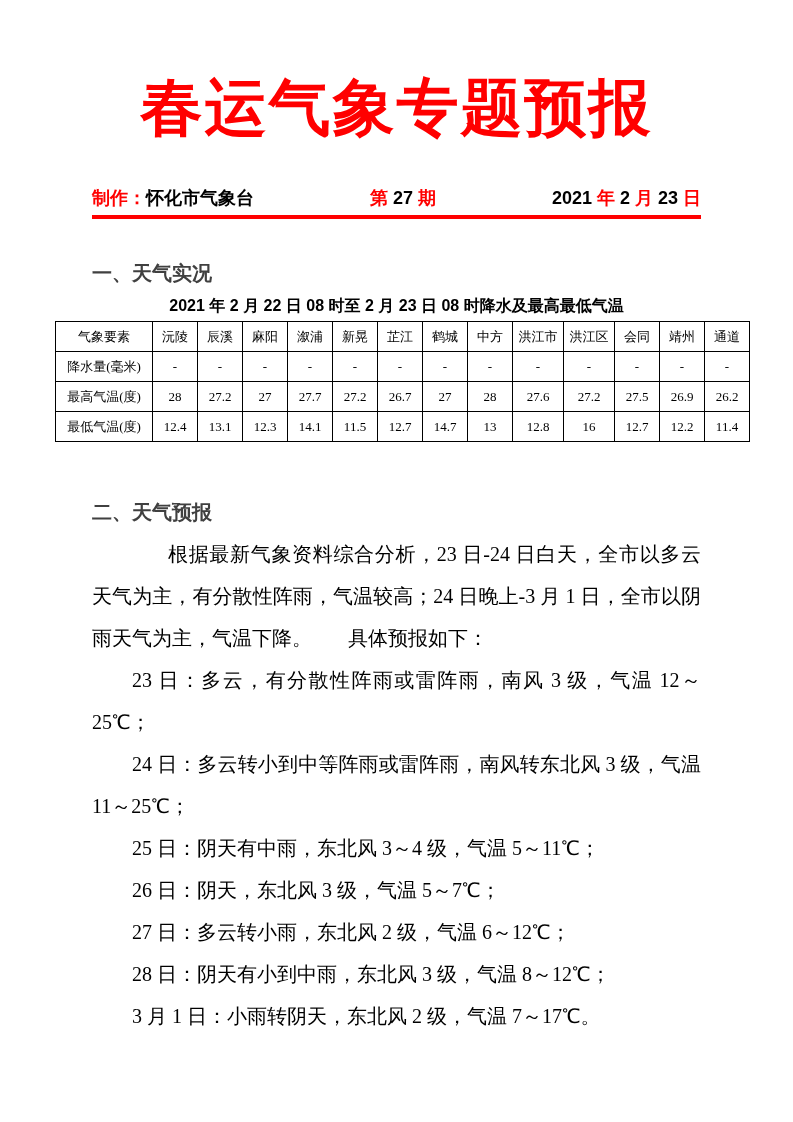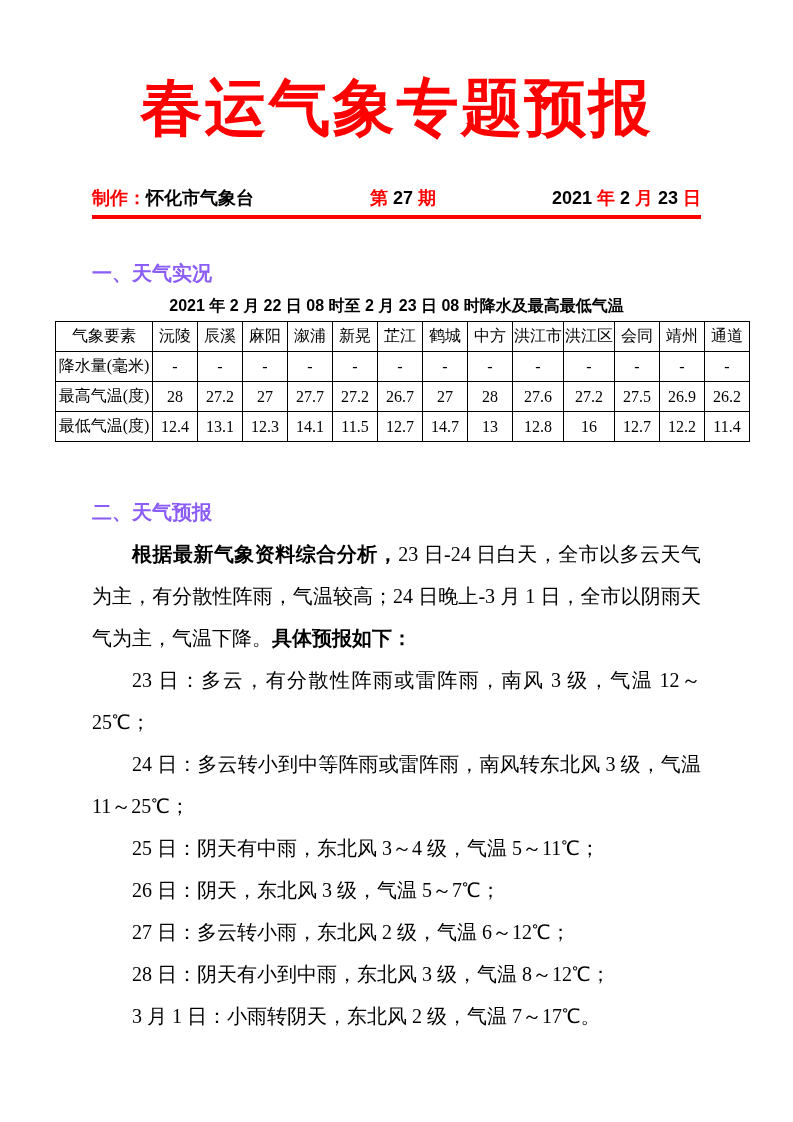--- a/index.html
+++ b/index.html
@@ -18,50 +18,50 @@
   .meta {
     display:flex; justify-content:space-between; align-items:baseline;
     margin-top:26px; font-family:Liberation Sans, sans-serif;
     font-weight:bold; font-size:18px; line-height:28px; white-space:nowrap;
   }
   .red { color:#FF0000; }
   .rule { height:4px; background:#FF0000; margin-top:3px; }
 
   .sec-heading {
     margin:0; font-family:Liberation Sans, sans-serif;
-    font-size:20px; font-weight:bold; line-height:28px; color:#8b5cf6;
+    font-size:20px; font-weight:bold; line-height:28px; color:#404040;
   }
   .sec1 { margin-top:40px; }
   .sec2 { margin-top:56px; }
 
   .table-title {
     margin-top:8px; text-align:center; white-space:nowrap;
     font-family:"Liberation Sans", sans-serif; font-weight:bold;
     font-size:16px; line-height:22px;
   }
 
   .weather-table {
     border-collapse:collapse; table-layout:fixed;
     margin-top:4px; margin-left:-37px; width:694px;
-    font-size:16px; font-family:"Liberation Serif", serif;
+    font-size:13px; font-family:"Liberation Serif", serif;
   }
   .weather-table th, .weather-table td {
     border:1px solid #000; text-align:center; vertical-align:middle;
     height:29px; padding:0 1px; font-weight:normal; overflow:hidden;
   }
   .col-label { width:97px; }
   .col-city  { width:45px; }
   .col-wide  { width:51px; }
 
   .body-p {
     margin:0; font-size:20px; line-height:42px;
     text-align:justify; text-indent:2em;
   }
   .body-p .bold-run {
-    font-family:"Liberation Sans", sans-serif; font-weight:bold;
+    font-family:"Liberation Sans", sans-serif; font-weight:normal;margin-left:36px;
   }
   .intro { margin-top:7px; }
 </style>
 </head>
 <body>
 
 <div class="page">
 
   <h1 class="doc-title">春运气象专题预报</h1>
 

